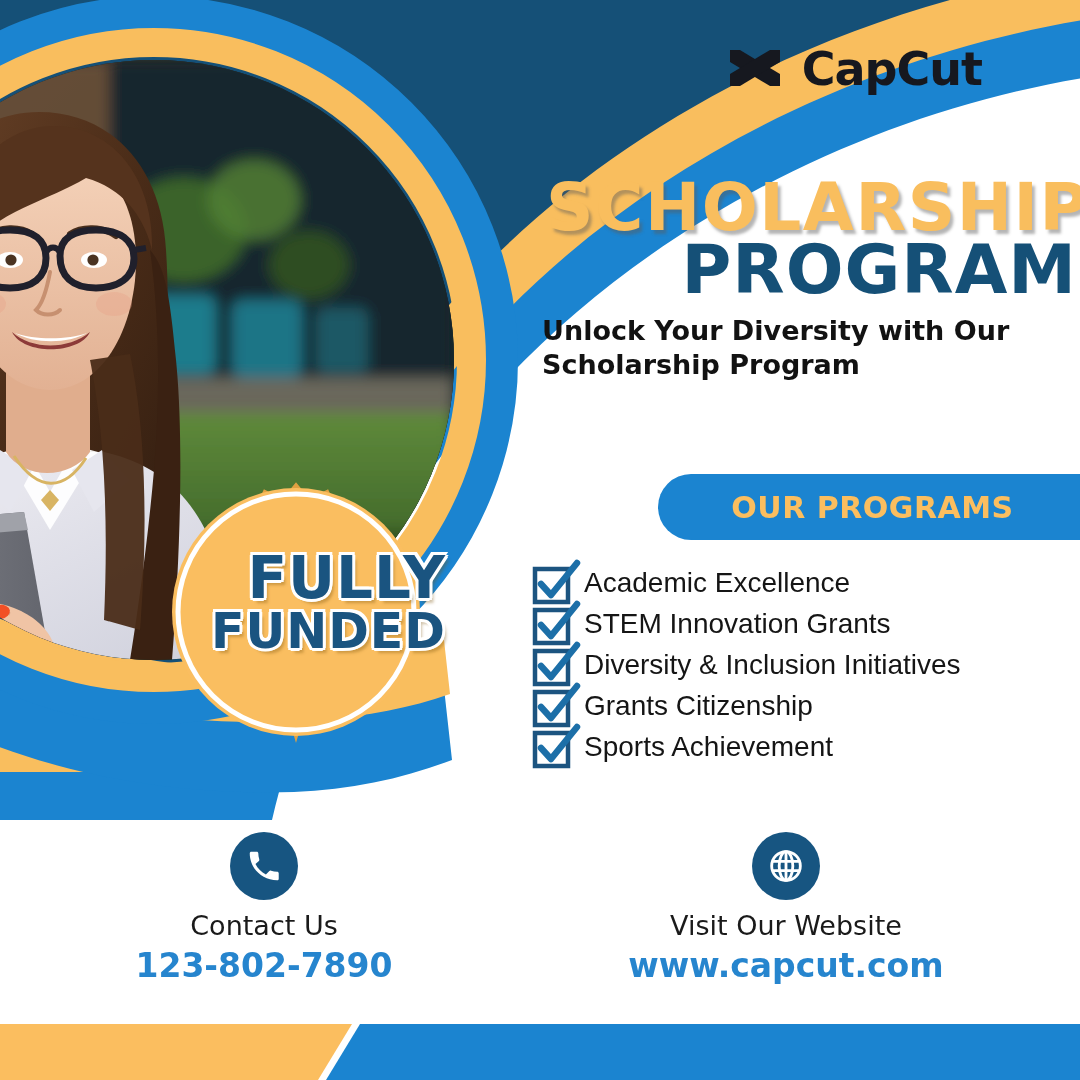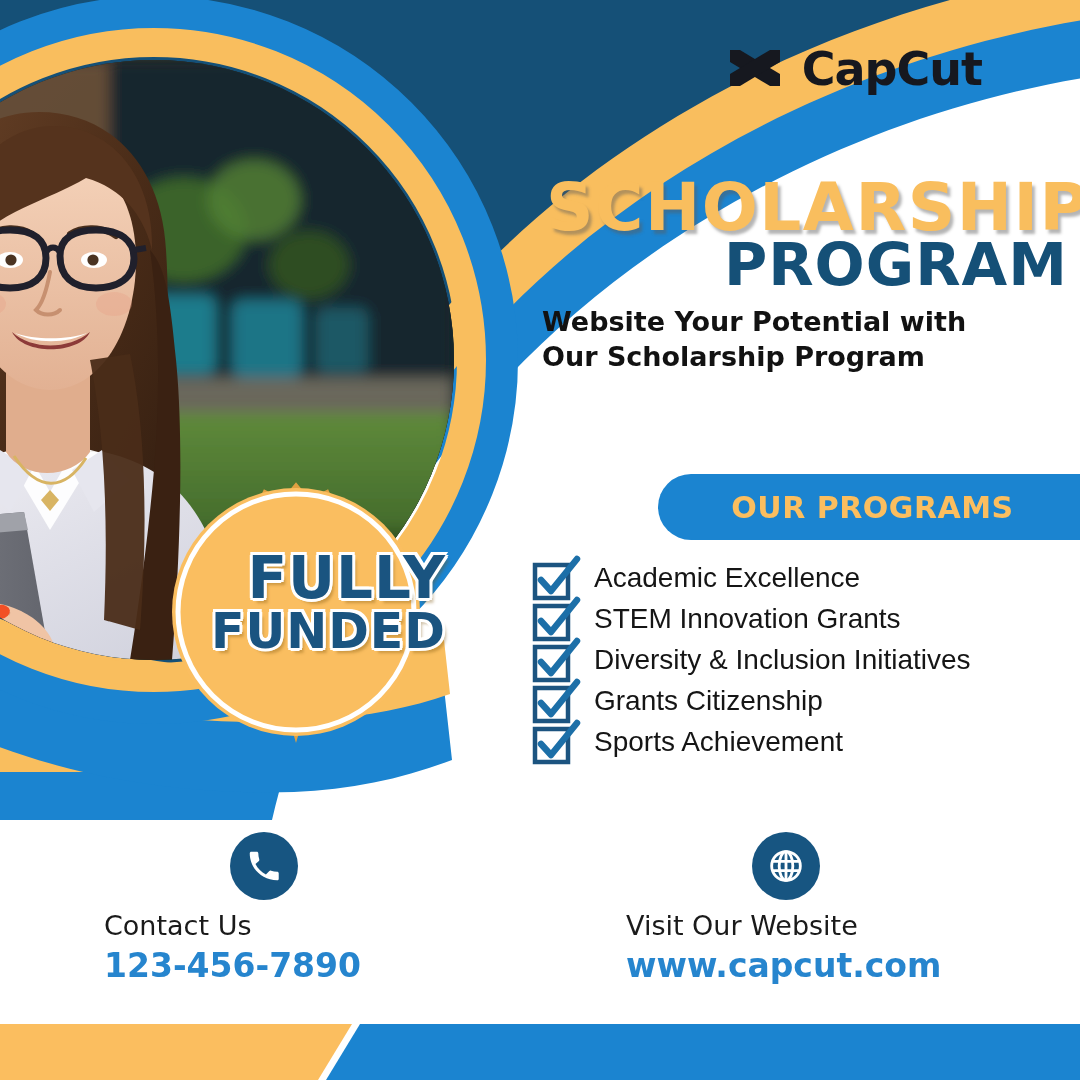--- a/index.html
+++ b/index.html
@@ -78,25 +78,25 @@
     line-height:0.98;
     letter-spacing:1.5px;
     color:#F9BE5E;
     text-shadow:3px 4px 3px rgba(90,90,90,.45);
     margin:0;
     white-space:nowrap;
   }
   #title-program{
     font-family:"DejaVu Sans", sans-serif;
     font-weight:bold;
-    font-size:59px;
+    font-size:68px;
     line-height:0.96;
     letter-spacing:1px;
     color:#155077;
-    margin:12px;
+    margin:3px;
     margin-top:-4px;
     white-space:nowrap;
   }
   #subtitle{
     margin:12px 0 0 2px;
     font-family:"DejaVu Sans", sans-serif;
     font-weight:bold;
     font-size:27px;
     line-height:1.28;
     color:#121212;
@@ -129,42 +129,43 @@
   
   #programs-list{
     position:absolute;
     left:534px; top:562px;
     z-index:6;
     list-style:none;
     margin:0; padding:0;
   }
   .program-item{
     display:flex;
+    align-items:center;
     height:41px;
     margin-bottom:0px;
-    gap:10px;
   }
   .checkbox-icon{
     position:relative;
     width:34px;height:34px;
     flex:0 0 34px;
     margin-right:16px;
   }
   .checkbox-icon svg{position:absolute;left:-2px;top:-8px;overflow:visible;}
   .program-label{
     font-family:"Liberation Sans", sans-serif;
     font-size:28px;
     color:#151515;
     white-space:nowrap;
   }
 
   
   .contact-block{
     position:absolute;
     z-index:6;
+    text-align:center;
     width:320px;
   }
   #contact-phone{left:104px; top:832px;}
   #contact-web{left:626px; top:832px;}
   .contact-icon{
     width:68px;height:68px;
     border-radius:50%;
     background:#175581;
     margin:0 auto 10px auto;
     display:flex;align-items:center;justify-content:center;
@@ -425,21 +426,21 @@
       </g>
     </svg>
     <span id="capcut-wordmark">CapCut</span>
   </div>
 
   <div id="right-col">
     <div id="title-block">
       <h1 id="title-scholarship">SCHOLARSHIP</h1>
       <h1 id="title-program">PROGRAM</h1>
     </div>
-    <p id="subtitle">Website Your Potential with Our Scholarship Program</p>
+    <p id="subtitle">Unlock Your Diversity with Our Scholarship Program</p>
   </div>
 
   <div id="programs-ribbon">
     <span id="programs-ribbon-label">OUR PROGRAMS</span>
   </div>
 
   <ul id="programs-list">
     <li class="program-item">
       <span class="checkbox-icon">
         <svg width="48" height="48" viewBox="0 0 48 48" aria-hidden="true">
@@ -487,21 +488,21 @@
     </li>
   </ul>
 
   <div class="contact-block" id="contact-phone">
     <div class="contact-icon">
       <svg width="38" height="38" viewBox="0 0 24 24" aria-hidden="true">
         <path fill="#ffffff" d="M6.6 10.8c1.4 2.8 3.8 5.1 6.6 6.6l2.2-2.2c.3-.3.7-.4 1.1-.2 1.2.4 2.5.6 3.8.6.6 0 1 .4 1 1V20c0 .6-.4 1-1 1C10.6 21 3 13.4 3 4c0-.6.4-1 1-1h3.4c.6 0 1 .4 1 1 0 1.3.2 2.6.6 3.8.1.4 0 .8-.2 1.1l-2.2 1.9z"></path>
       </svg>
     </div>
     <div class="contact-caption">Contact Us</div>
-    <div class="contact-value">123-456-7890</div>
+    <div class="contact-value">123-802-7890</div>
   </div>
 
   <div class="contact-block" id="contact-web">
     <div class="contact-icon">
       <svg width="40" height="40" viewBox="0 0 24 24" aria-hidden="true">
         <g fill="none" stroke="#ffffff" stroke-width="1.7">
           <circle cx="12" cy="12" r="8.6"></circle>
           <ellipse cx="12" cy="12" rx="4.1" ry="8.6"></ellipse>
           <path d="M3.6 9.2 H20.4 M3.6 14.8 H20.4 M12 3.4 V20.6"></path>
         </g>

